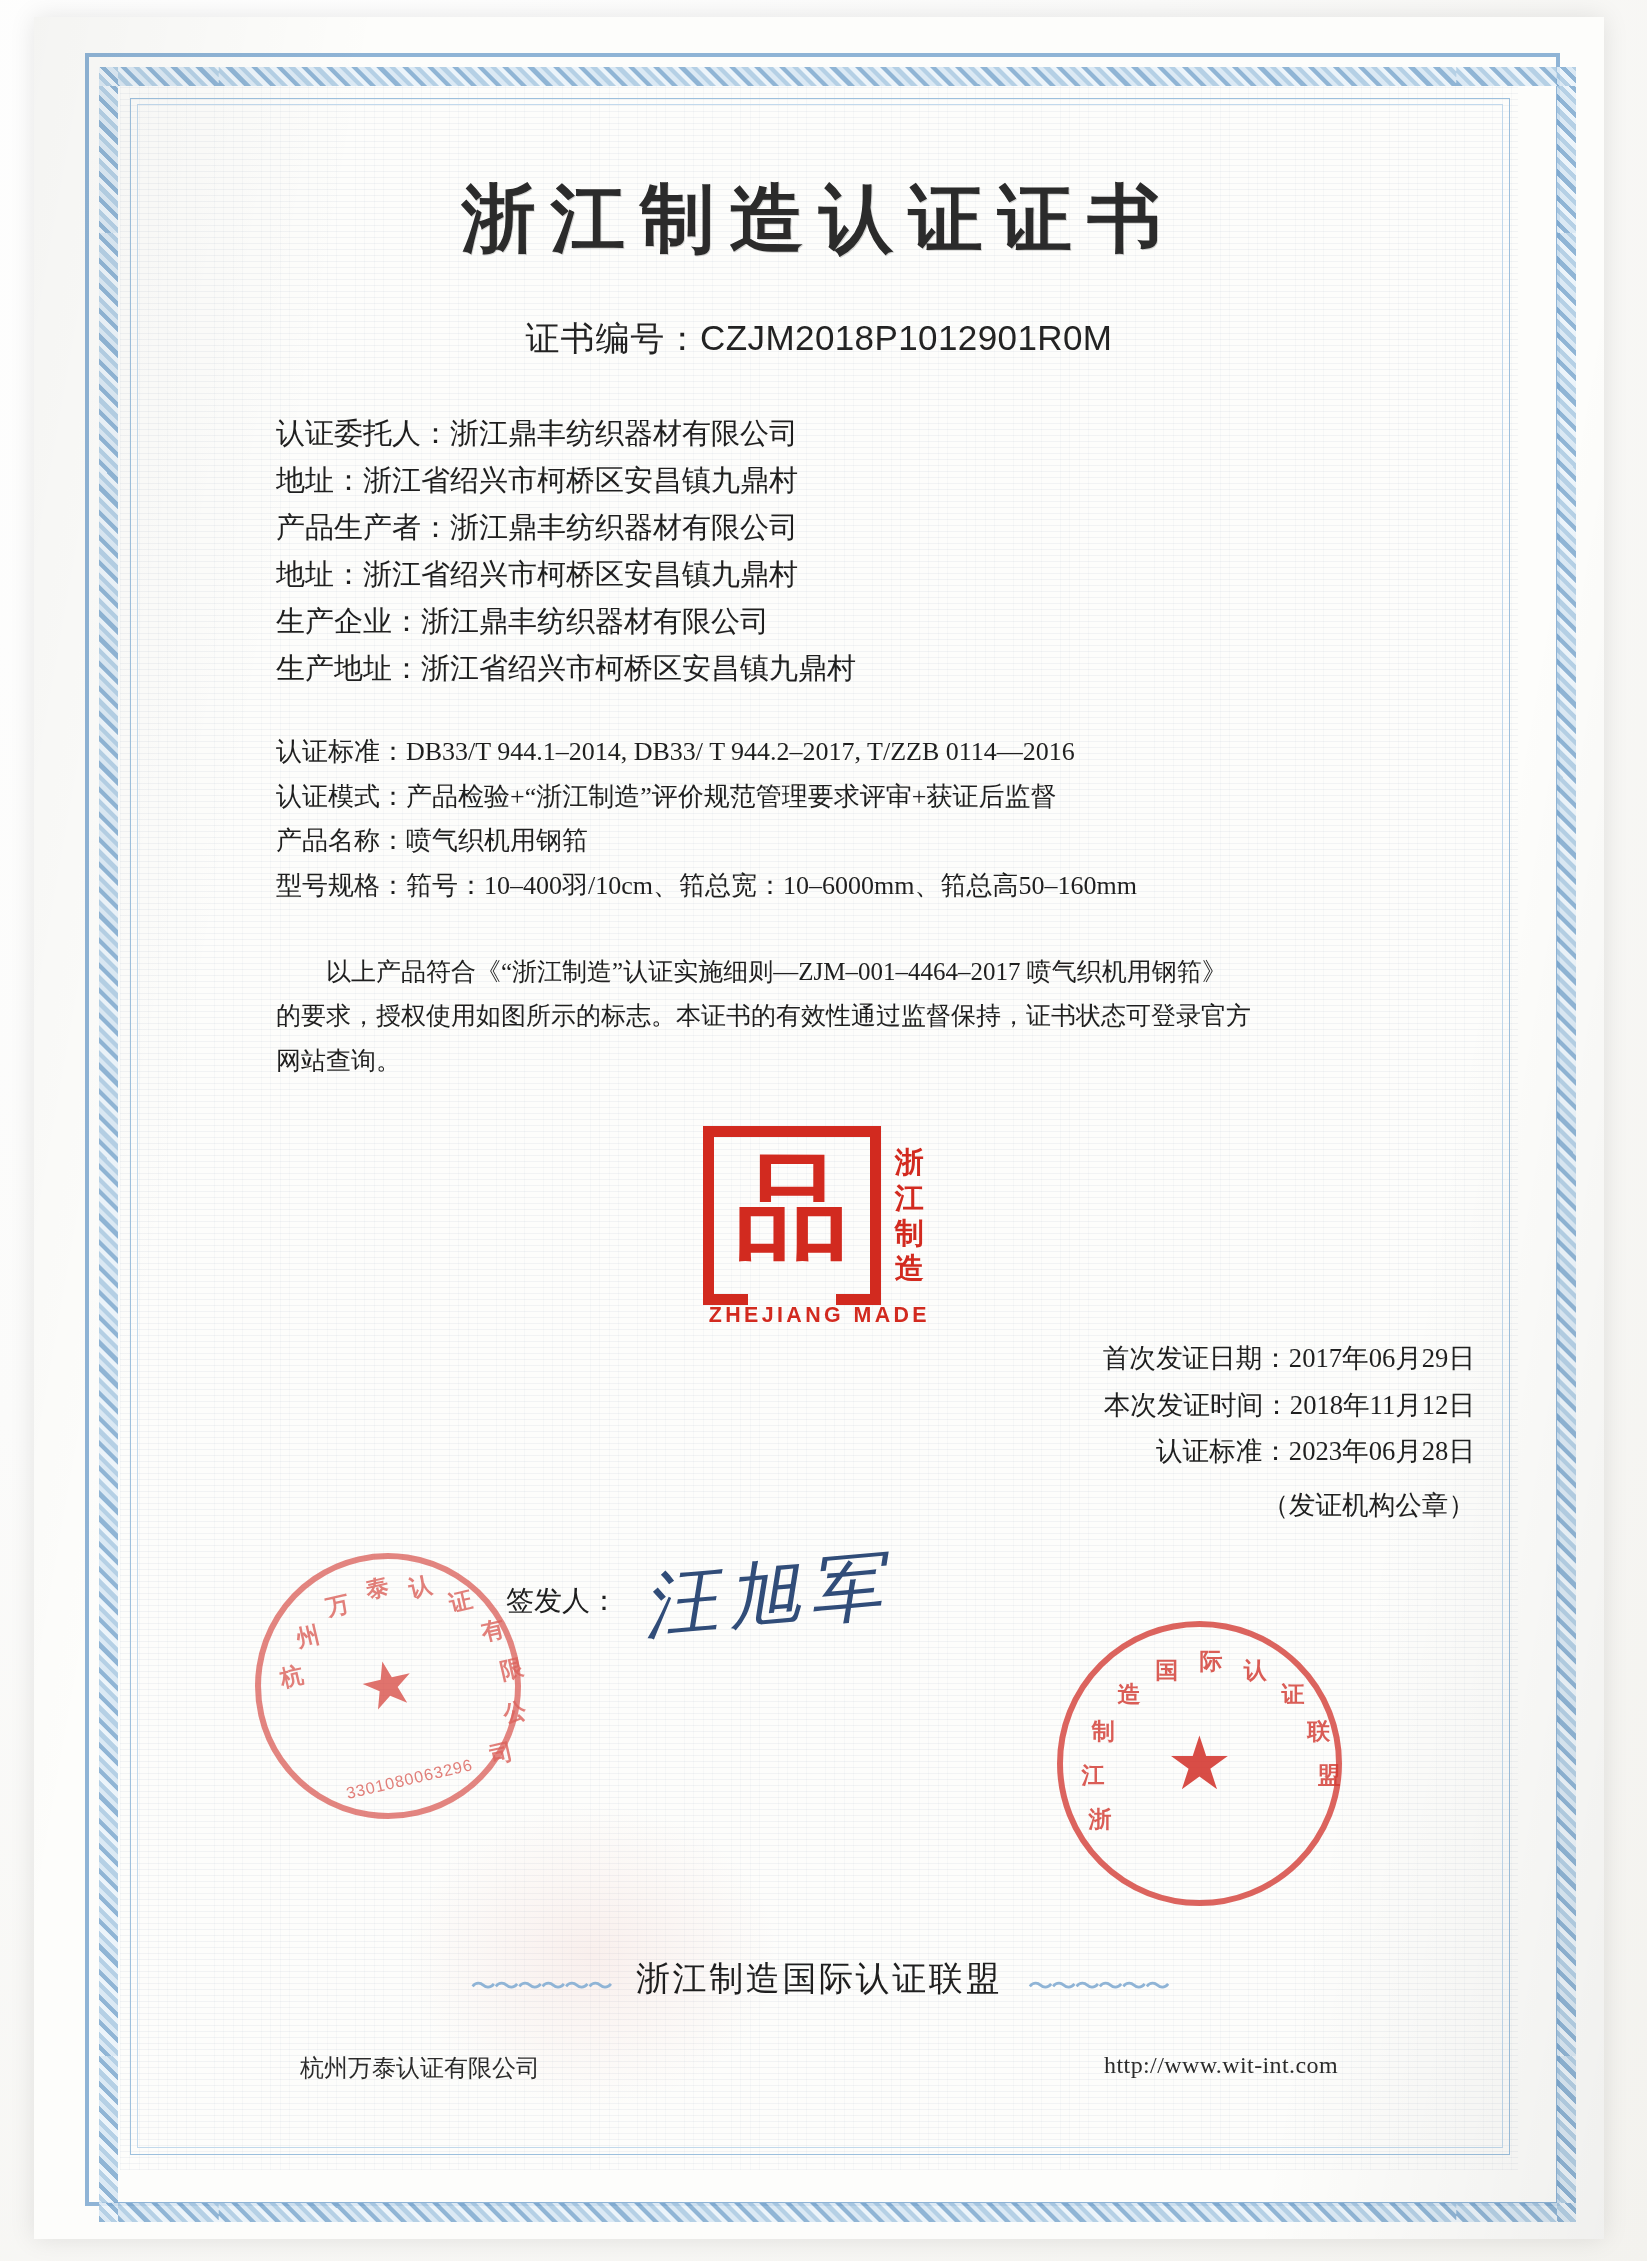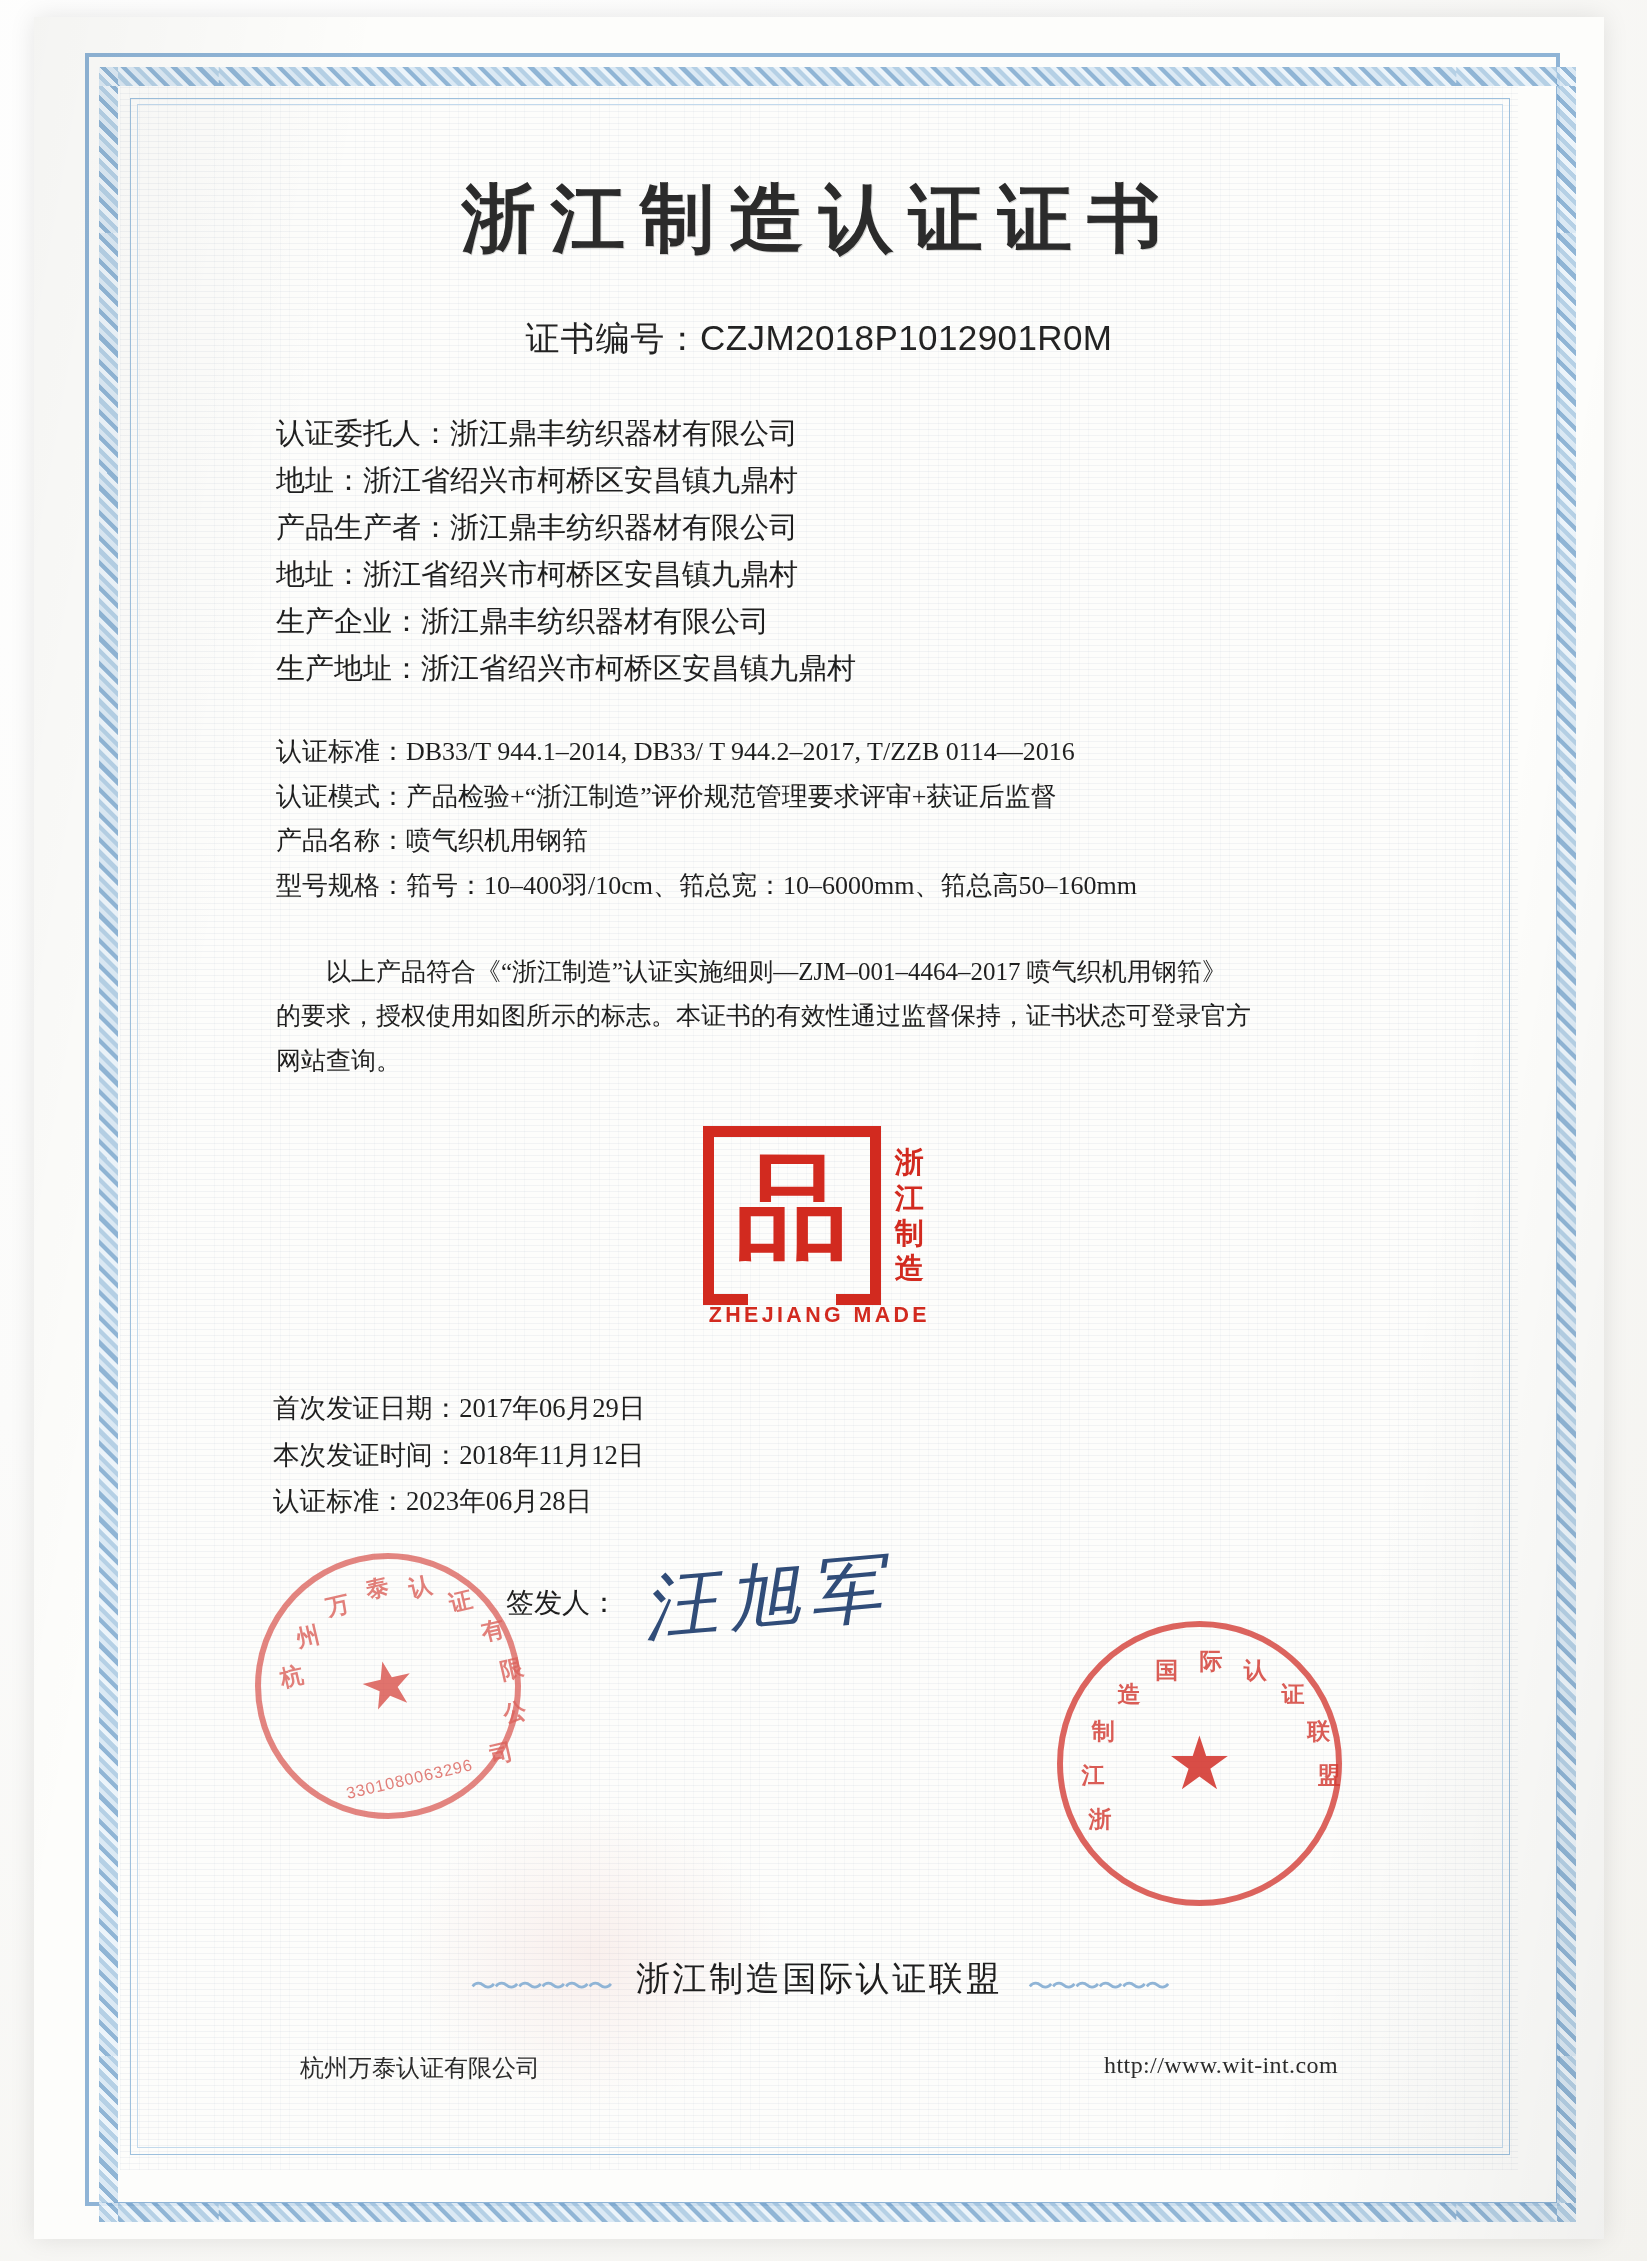--- a/index.html
+++ b/index.html
@@ -210,24 +210,24 @@
     text-align: center;
     color: #d22a1f;
     font-family: "Liberation Sans", sans-serif;
     font-size: 21.4px;
     letter-spacing: 3.4px;
     font-weight: bold;
   }
 
   
   .dates {
-    margin-top: 50px;
     padding-left: 110px;
     position: relative;
     z-index: 3;
+    text-align: right;
   }
   .date-line {
     font-size: 26.6px;
     color: #1f1f1f;
     line-height: 1.75;
     white-space: nowrap;
   }
   .seal-note {
     margin-top: 12px;
     font-size: 26.6px;
@@ -416,20 +416,21 @@
             <div>制造</div>
           </div>
           <div class="logo-en">ZHEJIANG MADE</div>
         </div>
       </div>
 
       <div class="dates">
         <div class="date-line">首次发证日期：2017年06月29日</div>
         <div class="date-line">本次发证时间：2018年11月12日</div>
         <div class="date-line">认证标准：2023年06月28日</div>
+        <div class="seal-note">（发证机构公章）</div>
       </div>
 
       <div class="signer-row">
         <div class="signer-label">签发人：</div>
         <div class="signature">汪旭军</div>
       </div>
 
     </div>
 
     <div class="watermark"></div>

